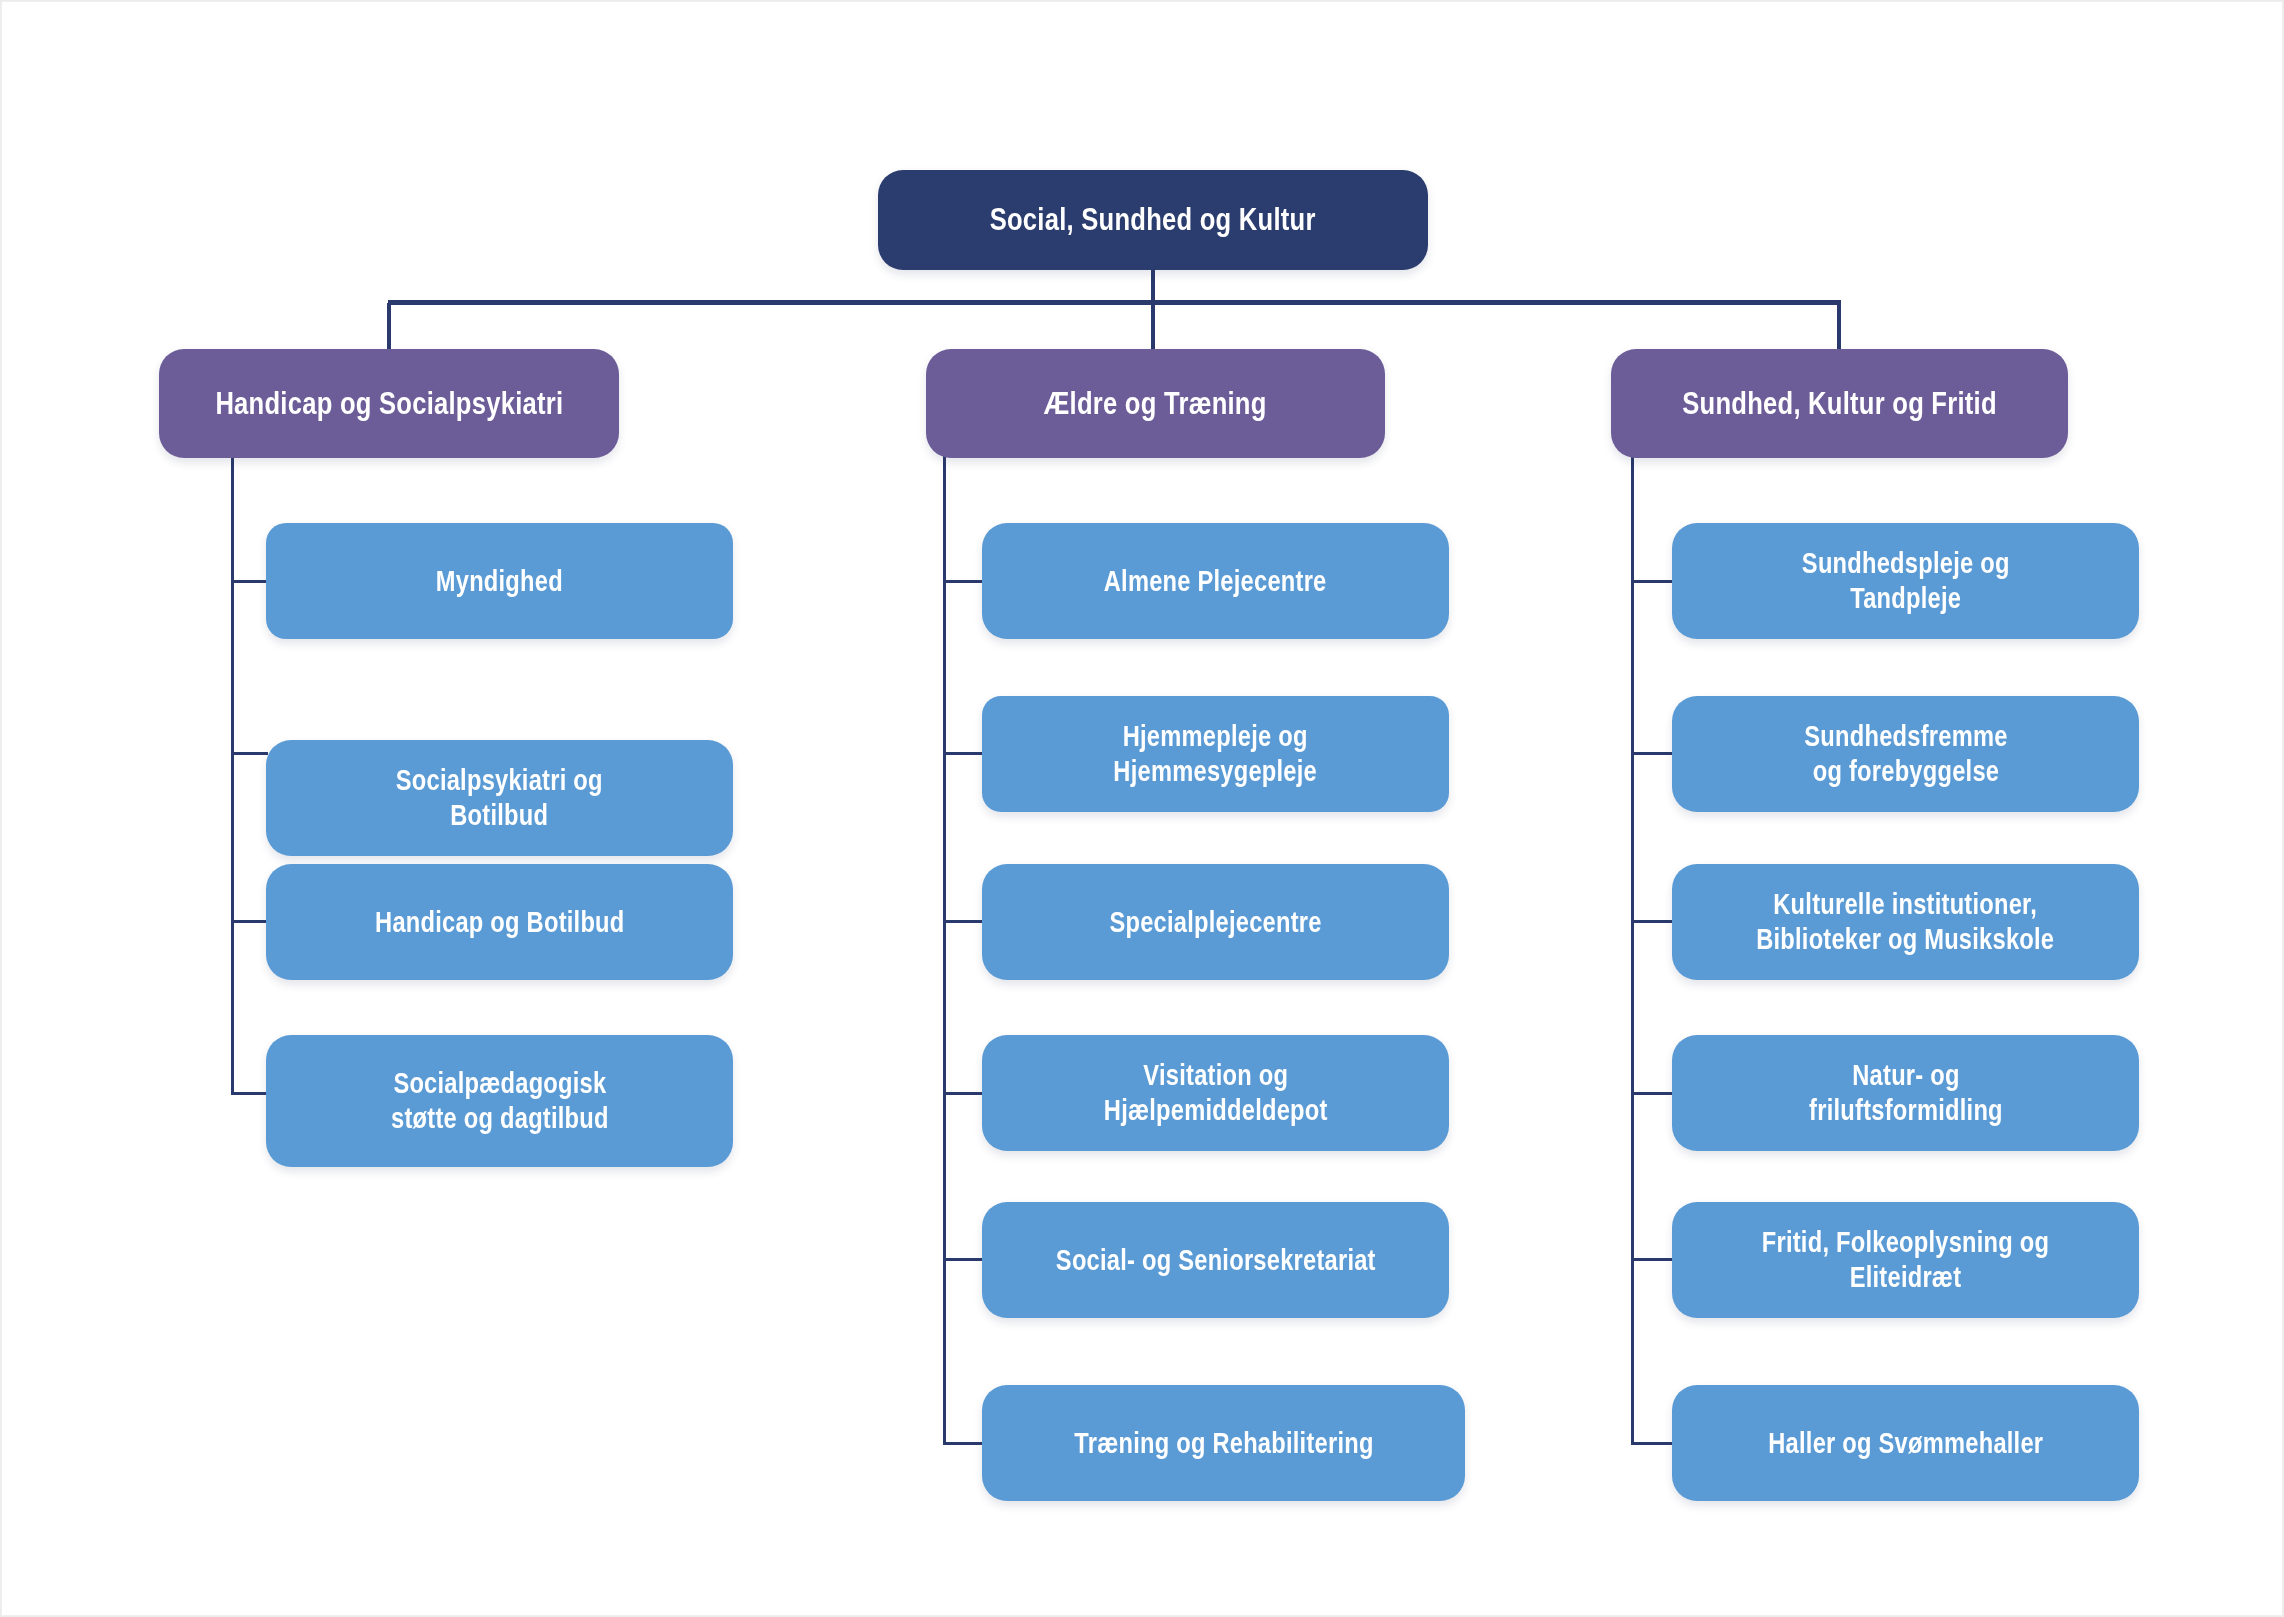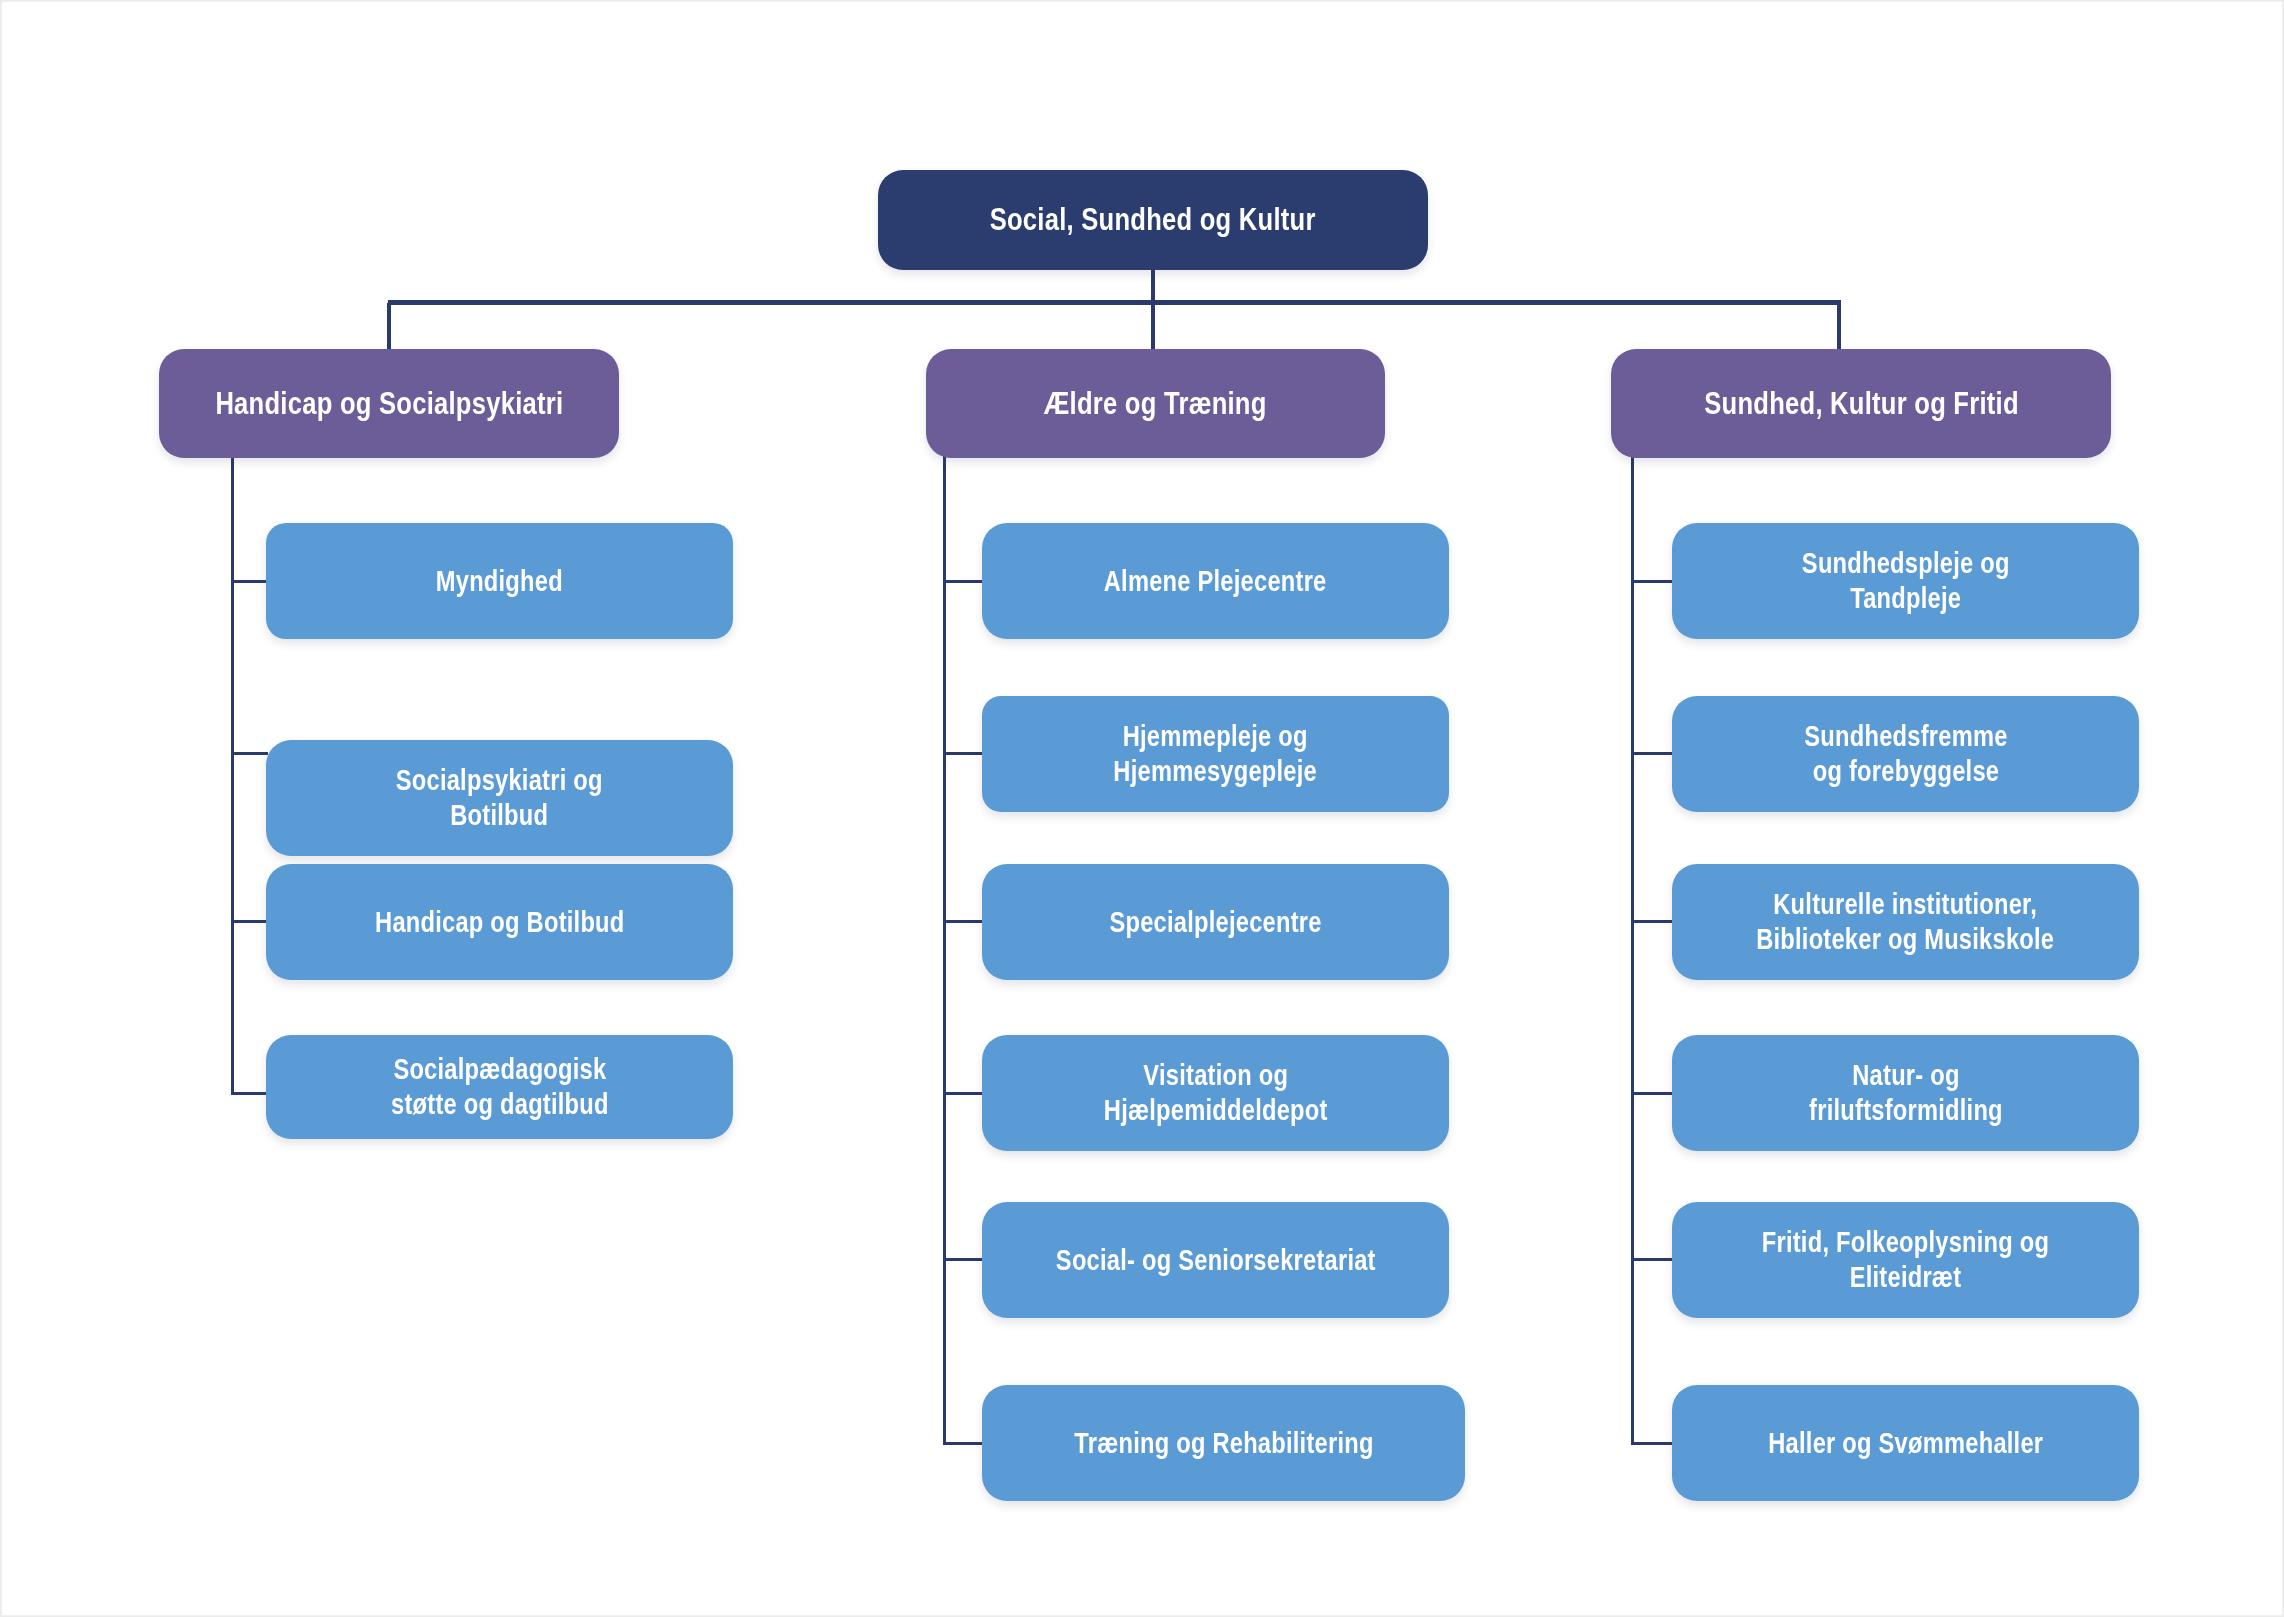--- a/index.html
+++ b/index.html
@@ -81,35 +81,35 @@
   <div class="node branch" style="left:159px; top:349px; width:460px; height:109px;">
     <span class="lbl">Handicap og Socialpsykiatri</span>
   </div>
 
   <div class="node root" style="left:878px; top:170px; width:550px; height:100px;">
     <span class="lbl">Social, Sundhed og Kultur</span>
   </div>
   <div class="node branch" style="left:926px; top:349px; width:459px; height:109px;">
     <span class="lbl">Ældre og Træning</span>
   </div>
-  <div class="node branch" style="left:1611px; top:349px; width:500px; height:109px;">
+  <div class="node branch" style="left:1611px; top:349px; width:457px; height:109px;">
     <span class="lbl">Sundhed, Kultur og Fritid</span>
   </div>
 
   <div class="node leaf" style="left:266px; top:523px; width:467px; height:116px;border-radius:20px;">
     <span class="lbl">Myndighed</span>
   </div>
   <div class="node leaf" style="left:266px; top:696px; width:467px; height:116px;margin-top:44px;">
     <span class="lbl">Socialpsykiatri og
 Botilbud</span>
   </div>
   <div class="node leaf" style="left:266px; top:864px; width:467px; height:116px;">
     <span class="lbl">Handicap og Botilbud</span>
   </div>
-  <div class="node leaf" style="left:266px; top:1035px; width:467px; height:104px;">
+  <div class="node leaf" style="left:266px; top:1035px; width:467px; height:132px;">
     <span class="lbl">Socialpædagogisk
 støtte og dagtilbud</span>
   </div>
 
   <div class="node leaf" style="left:982px; top:523px; width:467px; height:116px;">
     <span class="lbl">Almene Plejecentre</span>
   </div>
   <div class="node leaf" style="left:982px; top:696px; width:467px; height:116px;border-radius:19px;">
     <span class="lbl">Hjemmepleje og
 Hjemmesygepleje</span>

